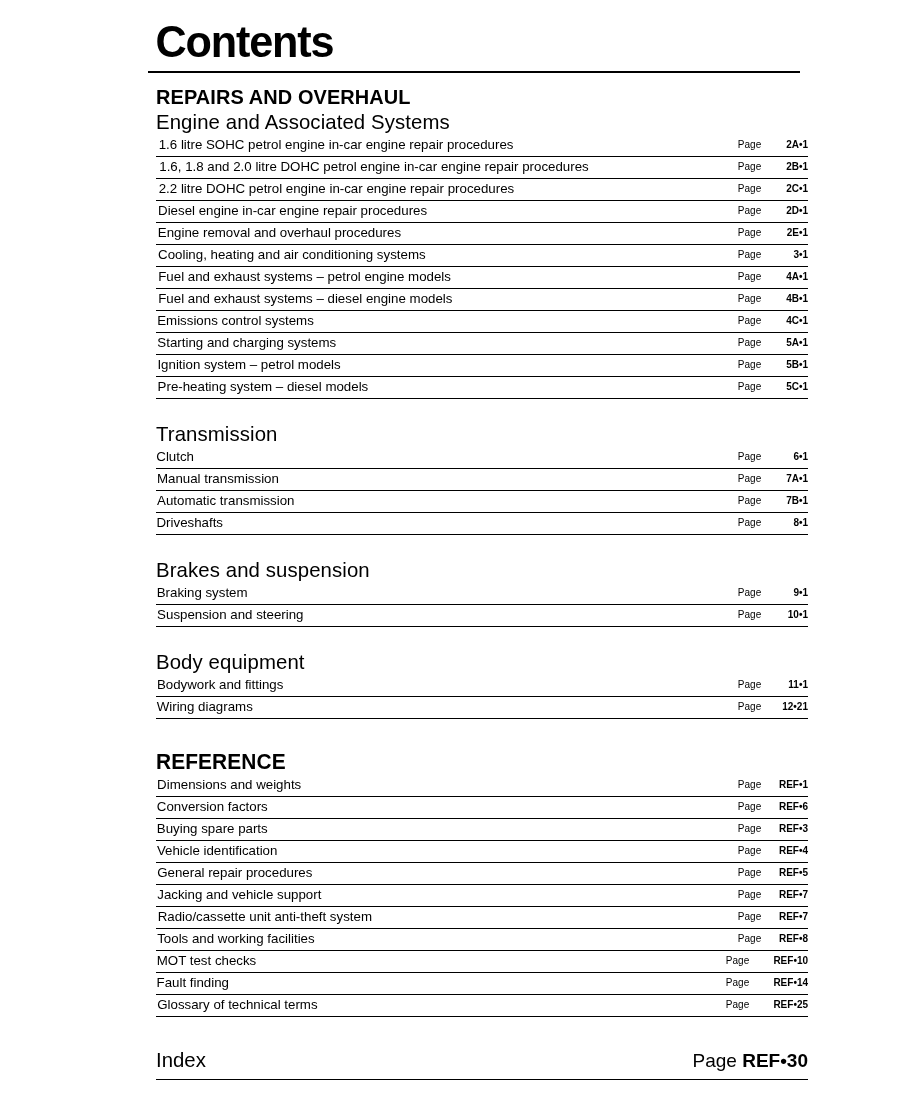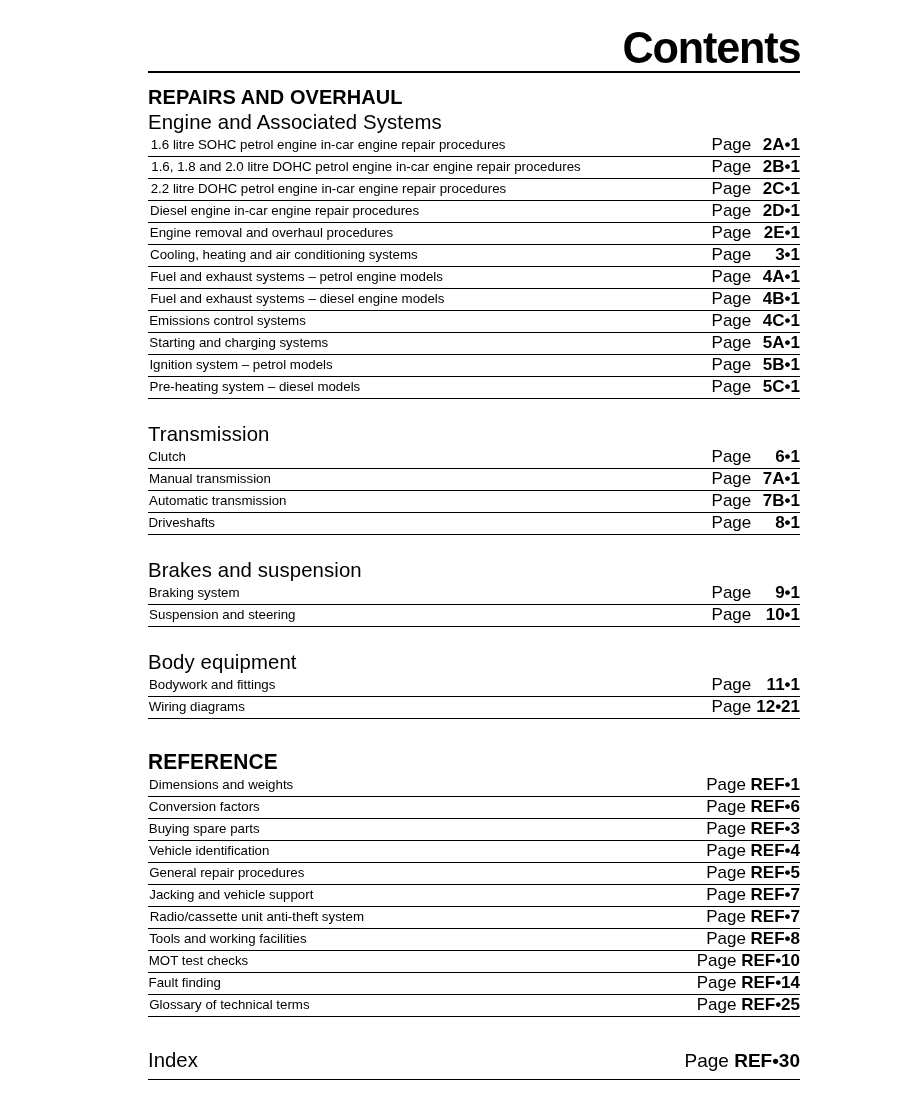--- a/index.html
+++ b/index.html
@@ -19,24 +19,24 @@
     width: 907px;
     height: 1098px;
     background: #ffffff;
     overflow: hidden;
     box-sizing: border-box;
   }
 
   
   .masthead {
     position: absolute;
-    top: 24px;
+    top: 18px;
     left: 148px;
     width: 652px;
-    text-align: right;
+    text-align: left;
   }
   .masthead-title {
     font-size: 45px;
     font-weight: bold;
     letter-spacing: -1.2px;
     line-height: 48px;
     margin: 0;
     display: inline-block;
     transform: scaleX(0.96);
     transform-origin: right bottom;
@@ -47,21 +47,21 @@
     left: 148px;
     width: 652px;
     height: 2px;
     background: #000000;
   }
 
   
   .content {
     position: absolute;
     top: 84px;
-    left: 148px;
+    left: 156px;
     width: 652px;
   }
 
   
   .part-heading {
     font-size: 21px;
     font-weight: bold;
     letter-spacing: 0.1px;
     line-height: 25px;
     margin: 0;
@@ -104,21 +104,21 @@
     padding: 0 0 1px 0;
   }
   .toc-title {
     font-size: 13.5px;
     line-height: 18px;
     white-space: nowrap;
     transform: scaleX(0.985);
     transform-origin: left baseline;
   }
   .toc-pageref {
-    font-size: 17px;
+    font-size: 10px;
     line-height: 18px;
     white-space: nowrap;
     flex: 0 0 auto;
     padding-left: 14px;
   }
   .toc-pageword {
     font-weight: normal;
   }
   .toc-pagenum {
     font-weight: bold;

